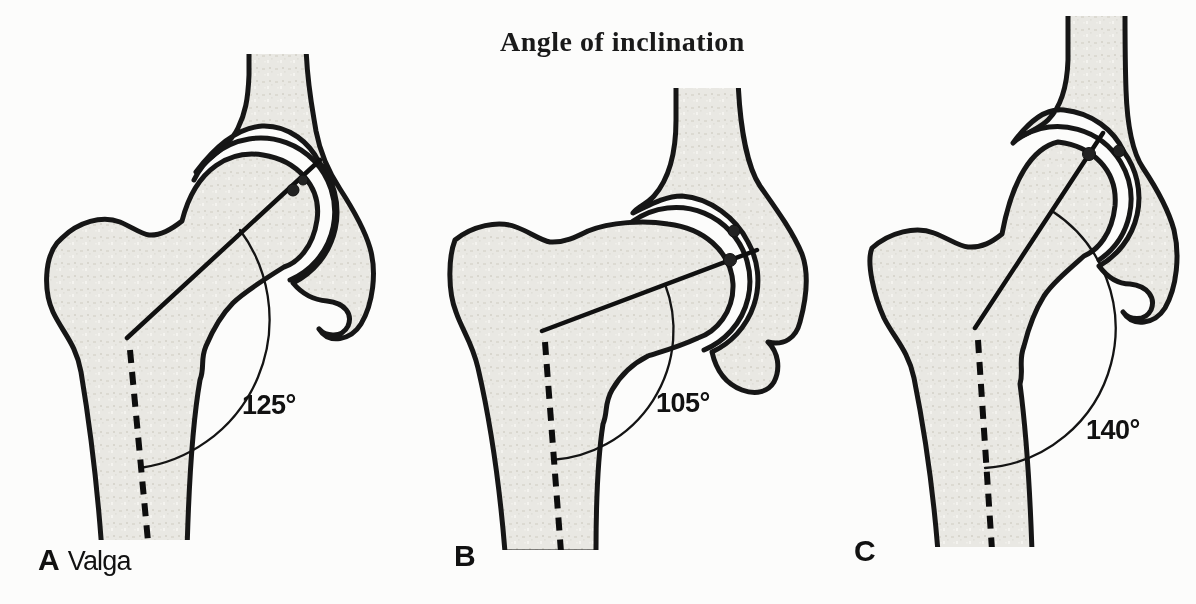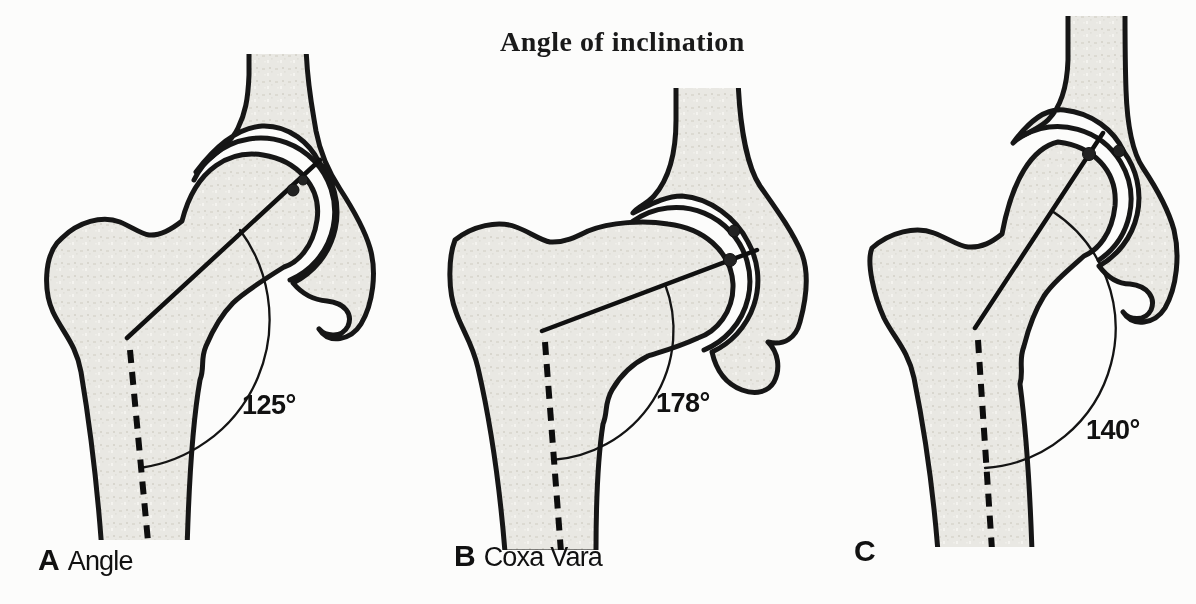--- a/index.html
+++ b/index.html
@@ -194,28 +194,27 @@
         C 874,296 866,262 872,248 Z"></path>
       <path class="arc" d="M 985,468 A 140 140 0 0 0 1052,211"></path>
       <path class="shaft-dash" d="M 978,340 L 992,550"></path>
       <path class="axis" d="M 975,328 L 1103,133"></path>
       <circle class="pin" cx="1089" cy="154" r="6.5"></circle>
       <circle class="pin" cx="1119" cy="151" r="6"></circle>
     </g>
   </svg>
 
   <div class="angle-label angle-a">125°</div>
-  <div class="angle-label angle-b">178°</div>
+  <div class="angle-label angle-b">105°</div>
   <div class="angle-label angle-c">140°</div>
 
   <div class="caption cap-a">
     <span class="letter">A</span>
-    <span class="name">Angle</span>
+    <span class="name">Valga</span>
   </div>
   <div class="caption cap-b">
     <span class="letter">B</span>
-    <span class="name">Coxa Vara</span>
   </div>
   <div class="caption cap-c">
     <span class="letter">C</span>
   </div>
 
 </div>
 
 </body></html>

